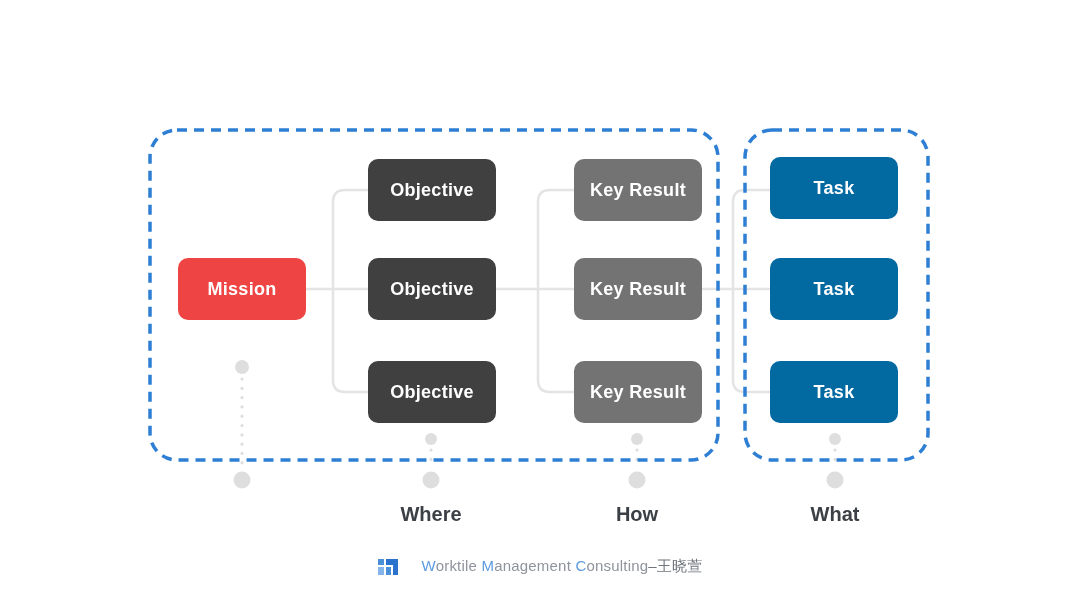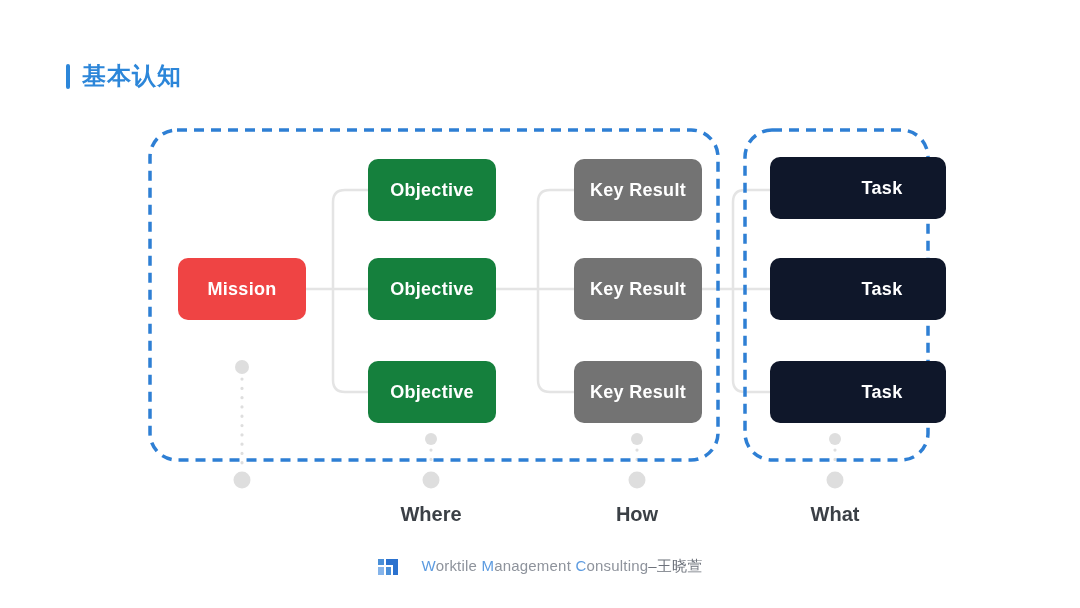--- a/index.html
+++ b/index.html
@@ -32,23 +32,23 @@
   
   .box {
     position: absolute; z-index: 2;
     width: 128px; height: 62px;
     border-radius: 10px;
     color: #ffffff; font-size: 18px; font-weight: 600;
     display: flex; align-items: center; justify-content: center;
     letter-spacing: 0.3px;
   }
   .box.mission    { background: #ef4444; }
-  .box.objective  { background: #15803d; }
+  .box.objective  { background: #404040; }
   .box.keyresult  { background: #737373; }
-  .box.task       { background: #0f172a; padding-left: 48px; }
+  .box.task       { background: #0369a1; }
 
   
   .col-label {
     position: absolute; z-index: 2; top: 503px;
     width: 140px; text-align: center;
     font-size: 20px; font-weight: 600; color: #3b4046;
   }
 
   
   .footer {
@@ -59,24 +59,20 @@
   .footer-text { font-size: 15px; letter-spacing: 0.2px; }
   .seg-blue { color: #5c9be0; }
   .seg-gray { color: #8e939c; }
   .seg-dark { color: #6e737c; }
 </style>
 </head>
 <body>
 
 <div class="canvas">
 
-  <div class="title-row">
-    <div class="title-bar"></div>
-    <div class="page-title">基本认知</div>
-  </div>
 
   <svg class="layer" width="1080" height="608" viewBox="0 0 1080 608">
 
     <g stroke="#e4e4e4" stroke-width="2.5" fill="none">
       <path d="M306,289 H368"></path>
       <path d="M368,190 H345 Q333,190 333,202 V380 Q333,392 345,392 H368"></path>
     </g>
 
     <g stroke="#e4e4e4" stroke-width="2.5" fill="none">
       <path d="M496,289 H574"></path>

